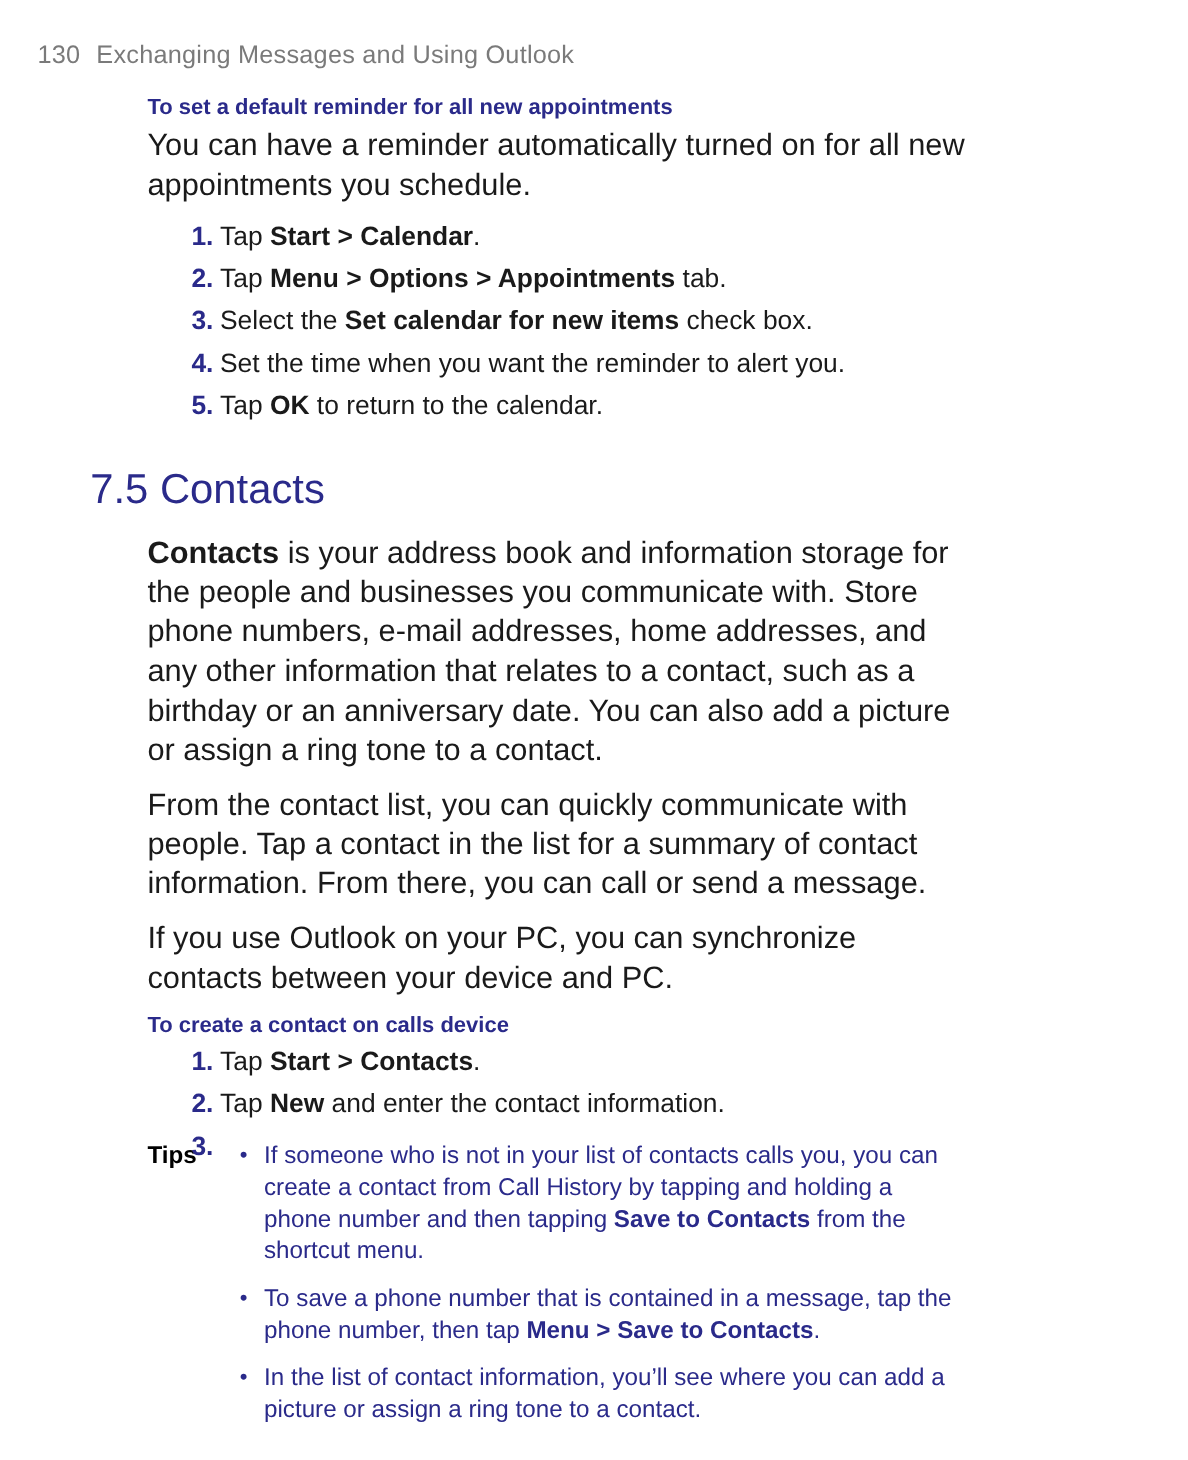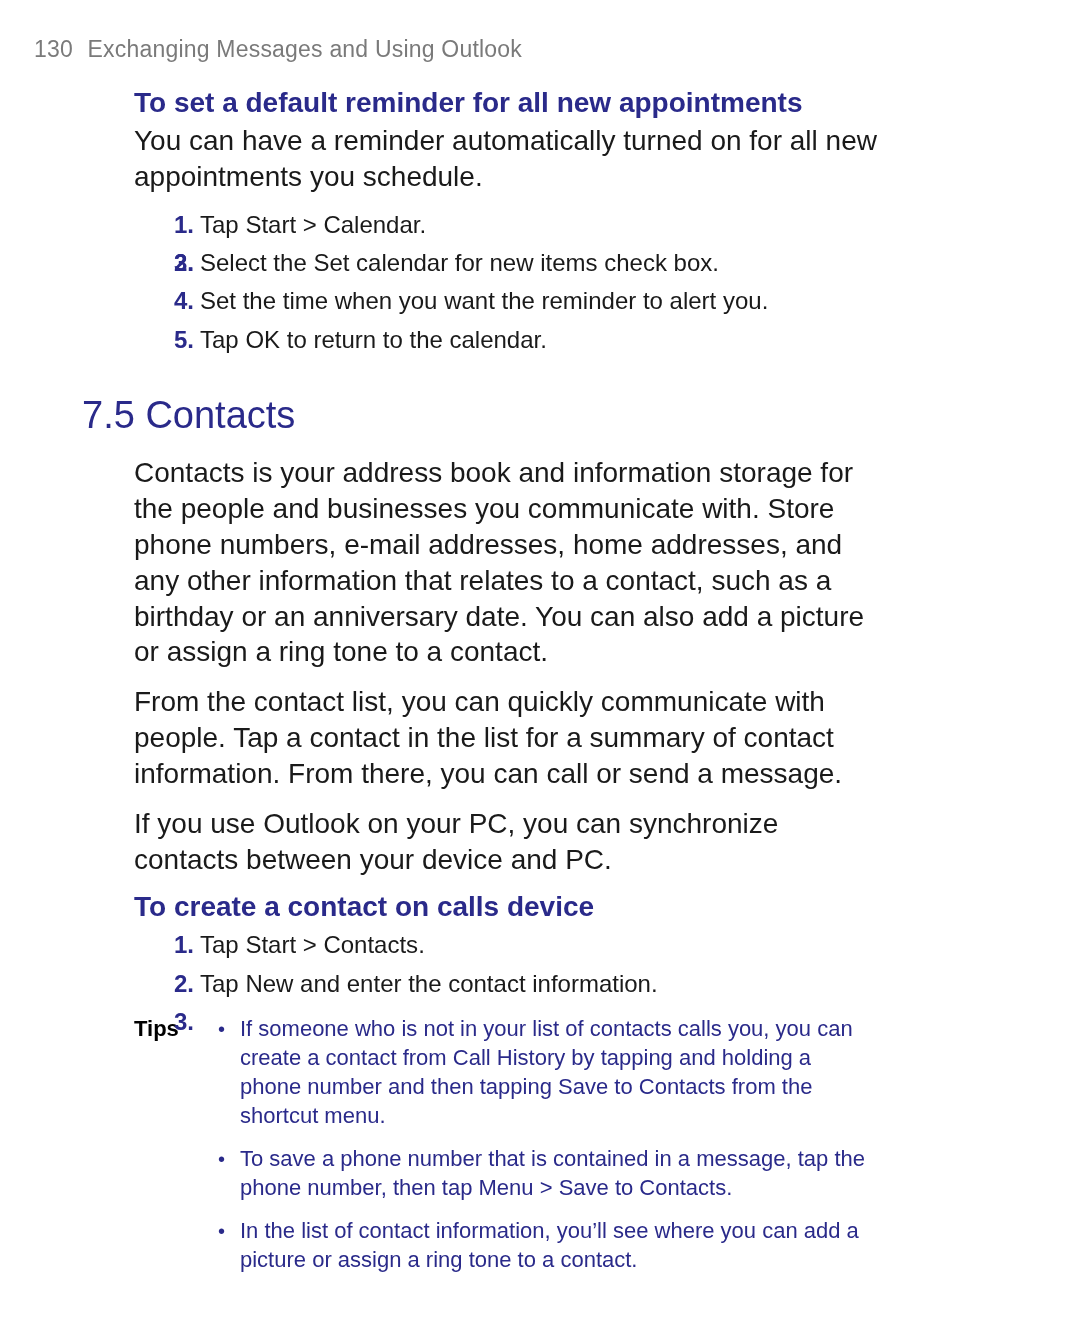--- a/index.html
+++ b/index.html
@@ -28,21 +28,21 @@
   }
   .content {
     margin-left: 100px; 
   }
   .section-indent {
     margin-left: 0px;
   }
   .sub-title {
     color: #2a2a8a;
     font-weight: 700;
-    font-size: 28px;
+    font-size: 20px;
     margin: 8px 0 4px 0;
   }
   .para {
     font-size: 28px;
     line-height: 1.28;
     margin: 2px 0 14px 0;
     color: #1a1a1a;
   }
   ol.steps {
     list-style: none;
@@ -58,21 +58,21 @@
   }
   ol.steps li .num {
     position: absolute;
     left: 0;
     top: 0;
     font-weight: 700;
     color: #2a2a8a;
     width: 30px;
     text-align: right;
   }
-  .b { font-weight: 400; margin-top: 12px; }
+  .b { font-weight: 700; margin-top: 12px; }
   .h2 {
     color: #2a2a8a;
     font-weight: 400;
     font-size: 38px;
     margin: 38px 0 18px 0;
   }
   .h2-wrap {
     margin-left: 48px;
   }
   .tips-block {
@@ -128,20 +128,23 @@
       <div class="para">You can have a reminder automatically turned on for all new appointments you schedule.</div>
       <ol class="steps">
         <li>
           <span class="num">1.</span>
           <span>
             <span>Tap </span><span class="b">Start &gt; Calendar</span><span>.</span>
           </span>
         </li>
         <li>
           <span class="num">2.</span>
+          <span>
+            <span>Tap </span><span class="b">Menu &gt; Options &gt; Appointments</span><span> tab.</span>
+          </span>
         </li>
         <li>
           <span class="num">3.</span>
           <span>
             <span>Select the </span><span class="b">Set calendar for new items</span><span> check box.</span>
           </span>
         </li>
         <li>
           <span class="num">4.</span>
           <span>

